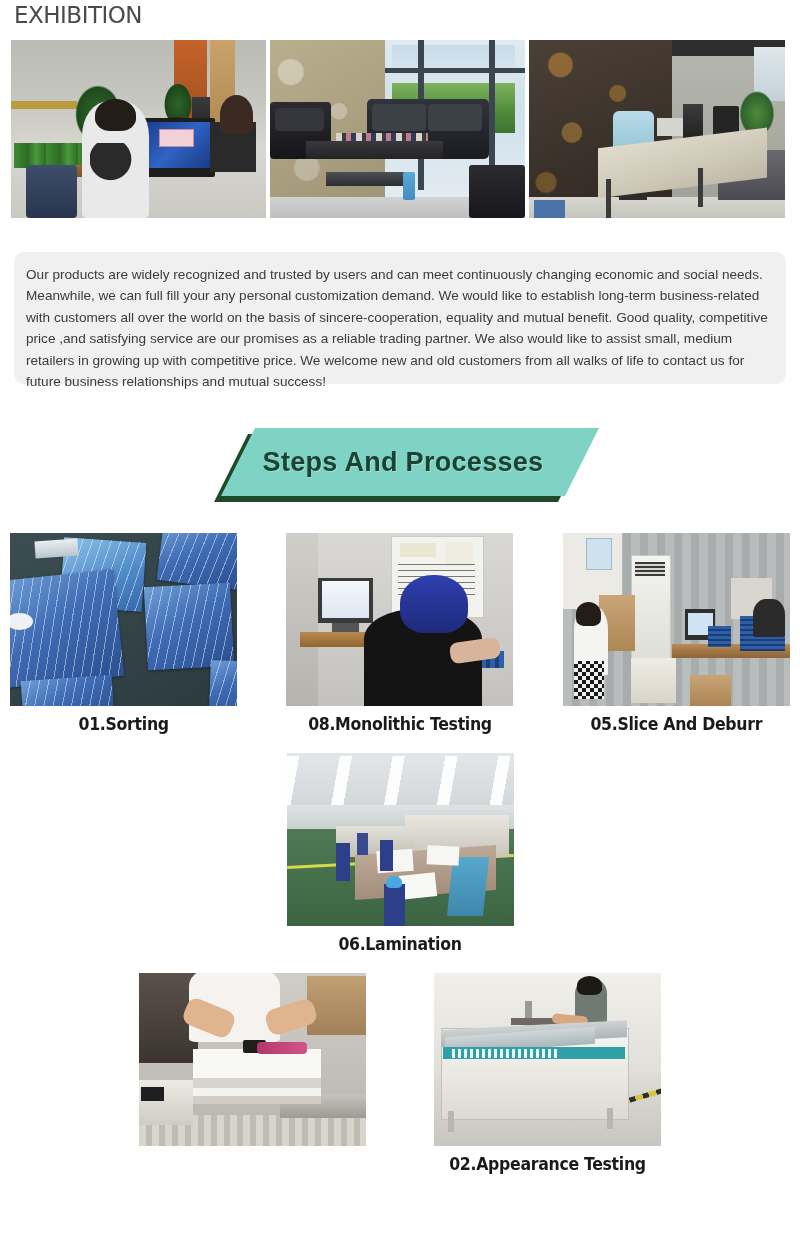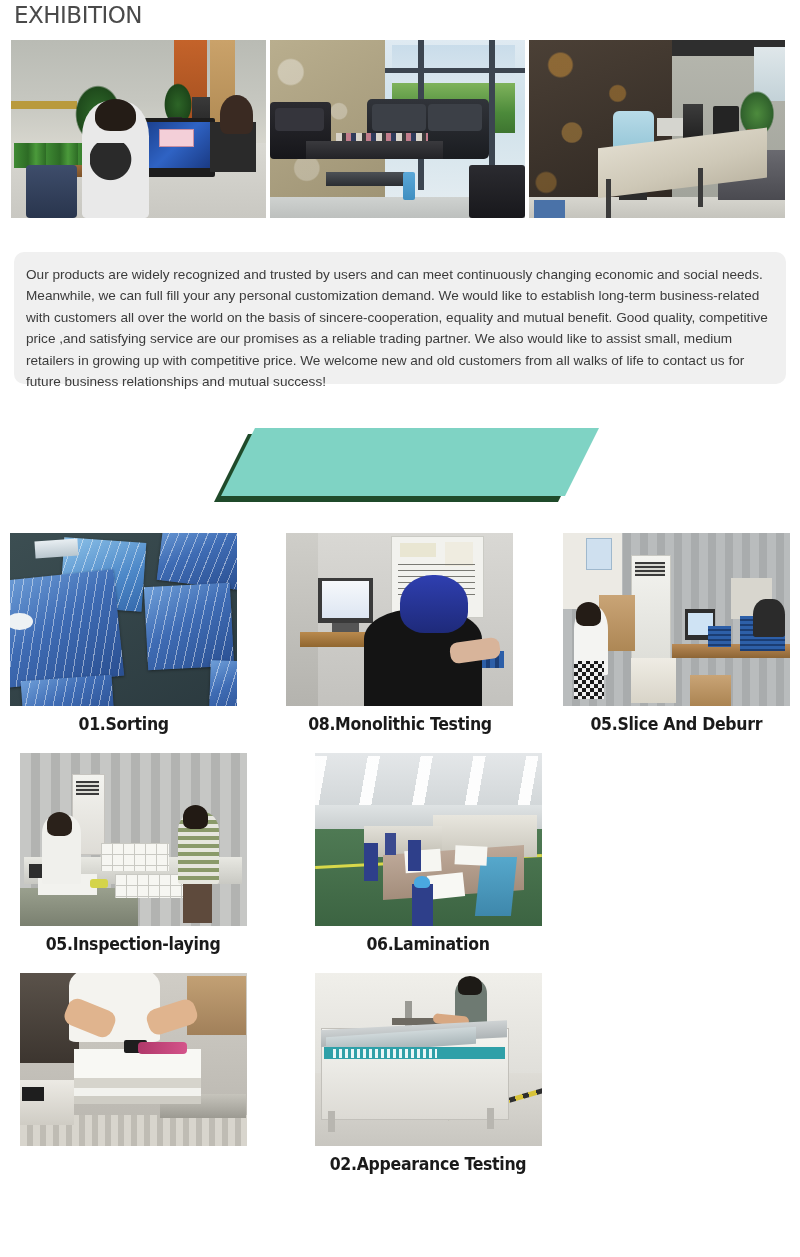--- a/index.html
+++ b/index.html
@@ -225,21 +225,21 @@
 
   
   .steps-grid {
     position: absolute;
     left: 0;
     top: 533px;
     width: 800px;
   }
   .steps-row {
     display: flex;
-    justify-content: flex-start;
+    justify-content: center;
     margin-bottom: 8px;
     height: 212px;
     gap: 29px;
   }
   .step-cell {
     width: 266px;
     display: flex;
     flex-direction: column;
     align-items: center;
   }
@@ -593,20 +593,21 @@
 
 </div>
 
 <div class="desc-panel">
   <p class="desc-text">Our products are widely recognized and trusted by users and can meet continuously changing economic and social needs. Meanwhile, we can full fill your any personal customization demand. We would like to establish long-term business-related with customers all over the world on the basis of sincere-cooperation, equality and mutual benefit. Good quality, competitive price ,and satisfying service are our promises as a reliable trading partner. We also would like to assist small, medium retailers in growing up with competitive price. We welcome new and old customers from all walks of life to contact us for future business relationships and mutual success!</p>
 </div>
 
 <div class="banner-wrap">
   <div class="banner-shadow"></div>
   <div class="banner-shape"></div>
+  <div class="banner-text">Steps And Processes</div>
 </div>
 
 <div class="steps-grid">
 
   <div class="steps-row">
 
     <div class="step-cell">
       <div class="step-photo">
         <div class="s1-bg"></div>
         <div class="s1-c s1-b"></div>
@@ -663,40 +664,20 @@
         <div class="s3-hair"></div>
       </div>
       <div class="step-label">05.Slice And Deburr</div>
     </div>
 
   </div>
 
   <div class="steps-row">
 
 
-    <div class="step-cell">
-      <div class="step-photo">
-        <div class="s5-bg"></div>
-        <div class="s5-ac"></div>
-        <div class="s5-acv"></div>
-        <div class="s5-table"></div>
-        <div class="s5-cab"></div>
-        <div class="s5-panel1"></div>
-        <div class="s5-panel2"></div>
-        <div class="s5-panel3"></div>
-        <div class="s5-yel"></div>
-        <div class="s5-tool"></div>
-        <div class="s5-p1"></div>
-        <div class="s5-p1h"></div>
-        <div class="s5-p2l"></div>
-        <div class="s5-p2"></div>
-        <div class="s5-p2h"></div>
-      </div>
-      <div class="step-label">05.Inspection-laying</div>
-    </div>
 
     <div class="step-cell">
       <div class="step-photo">
         <div class="s6-ceil"></div>
         <div class="s6-lights"></div>
         <div class="s6-wall"></div>
         <div class="s6-floor"></div>
         <div class="s6-stripe"></div>
         <div class="s6-mach"></div>
         <div class="s6-mach2"></div>

